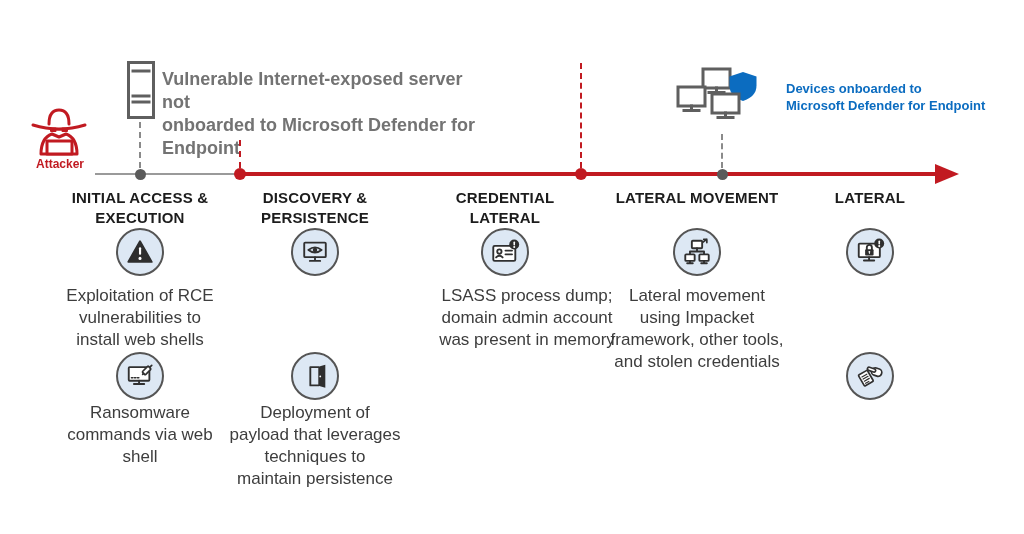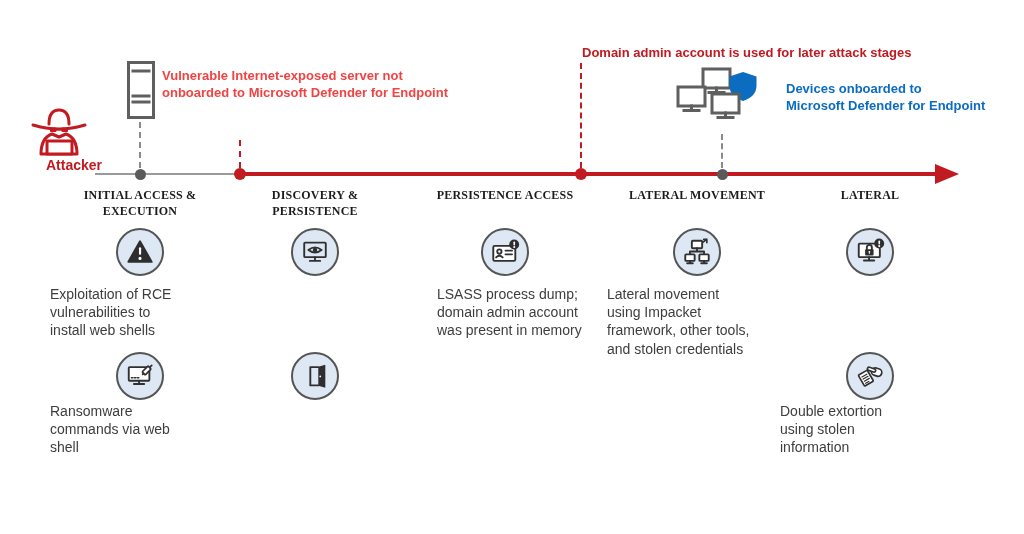--- a/index.html
+++ b/index.html
@@ -5,46 +5,46 @@
   * { margin:0; padding:0; box-sizing:border-box; }
   html,body { background:#fff; }
   .canvas {
     position:relative; width:1024px; height:534px; background:#ffffff;
     font-family:"Liberation Sans", sans-serif; overflow:hidden;
   }
   .abs { position:absolute; }
   .pre { white-space:pre-line; }
 
   
-  .note-dark  { font-size:13px; font-weight:700; color:#ef4444; line-height:1.28; }
+  .note-dark  { font-size:18px; font-weight:700; color:#737373; line-height:1.28; }
   .note-red   { font-size:13px; font-weight:700; color:#c11a21; line-height:1.28; }
   .note-blue  { font-size:13px; font-weight:700; color:#0b6cc0; line-height:1.28; }
-  .attacker-label { font-size:14px; font-weight:700; color:#c11a21; text-align:right; }
+  .attacker-label { font-size:12px; font-weight:700; color:#c11a21; text-align:center; }
 
   
   .tl-gray { height:2px; background:#9a9a9a; }
   .tl-red  { height:4px; background:#c11a21; }
   .dot { border-radius:50%; }
   .dot-red  { width:12px; height:12px; background:#c11a21; }
   .dot-gray { width:11px; height:11px; background:#5a5a5a; }
   .vdash-gray { width:0; border-left:2px dashed #8a8a8a; }
   .vdash-red  { width:0; border-left:2px dashed #c11a21; }
 
   
   .stage-label {
-    font-size:12px; font-weight:700; color:#1c1c1c; text-align:center;
-    line-height:1.3; letter-spacing:.2px;font-family:Liberation Serif, serif;
+    font-size:15px; font-weight:700; color:#1c1c1c; text-align:center;
+    line-height:1.3; letter-spacing:.2px;
   }
   .stage-circle {
     width:48px; height:48px; border-radius:50%;
     background:#dde8f4; border:2px solid #555;
     display:flex; align-items:center; justify-content:center;
   }
   .stage-desc {
-    font-size:14px; color:#3d3d3d; text-align:left; line-height:1.3;
+    font-size:17px; color:#3d3d3d; text-align:center; line-height:1.3;
   }
   svg { display:block; }
 </style>
 </head>
 <body>
 
 <div class="canvas">
 
   <svg class="abs" style="left:26px; top:100px;" width="66" height="56" viewBox="0 0 66 56">
     <g fill="none" stroke="#c11a21" stroke-width="3" stroke-linecap="round" stroke-linejoin="round">
@@ -77,21 +77,20 @@
     <polygon points="0,0 24,10 0,20" fill="#c11a21"></polygon>
   </svg>
 
   <div class="abs dot dot-gray" style="left:135px; top:169px;"></div>
   <div class="abs dot dot-red" style="left:234px; top:168px;"></div>
   <div class="abs dot dot-red" style="left:575px; top:168px;"></div>
   <div class="abs dot dot-gray" style="left:717px; top:169px;"></div>
 
   <div class="abs vdash-red" style="left:239px; top:140px; height:28px;"></div>
 
-  <div class="abs note-red" style="left:582px; top:45px; width:360px;">Domain admin account is used for later attack stages</div>
   <div class="abs vdash-red" style="left:580px; top:63px; height:105px;"></div>
 
   <svg class="abs" style="left:674px; top:66px;" width="86" height="66" viewBox="0 0 86 66">
     <g fill="#fff" stroke="#5f5f5f" stroke-width="3" stroke-linecap="square">
       <rect x="29" y="3" width="27" height="19"></rect>
       <path d="M42.5 22 V26 M35 26.5 H50" fill="none"></path>
       <rect x="4" y="21" width="27" height="19"></rect>
       <path d="M17.5 40 V44 M10 44.5 H25" fill="none"></path>
     </g>
     <path d="M69 6 l13.5 4.5 v9 q0 11 -13.5 15.5 q-13.5 -4.5 -13.5 -15.5 v-9 z" fill="#0b6cc0" stroke="none"></path>
@@ -101,21 +100,21 @@
     </g>
   </svg>
   <div class="abs vdash-gray" style="left:721px; top:134px; height:34px;"></div>
   <div class="abs note-blue pre" style="left:766px; top:81px; width:240px;margin-left:20px;">Devices onboarded to
 Microsoft Defender for Endpoint</div>
 
   <div class="abs stage-label pre" style="left:55px;  top:188px; width:170px;">INITIAL ACCESS &amp;
 EXECUTION</div>
   <div class="abs stage-label pre" style="left:230px; top:188px; width:170px;">DISCOVERY &amp;
 PERSISTENCE</div>
-  <div class="abs stage-label pre" style="left:420px; top:188px; width:170px;">PERSISTENCE ACCESS</div>
+  <div class="abs stage-label pre" style="left:420px; top:188px; width:170px;">CREDENTIAL LATERAL</div>
   <div class="abs stage-label pre" style="left:612px; top:188px; width:170px;">LATERAL MOVEMENT</div>
   <div class="abs stage-label pre" style="left:785px; top:188px; width:170px;">LATERAL</div>
 
   <div class="abs stage-circle" style="left:116px; top:228px;">
     <svg width="30" height="30" viewBox="0 0 32 32">
       <path d="M16 4.5 L28.5 26.5 H3.5 Z" fill="#2e2e2e" stroke="#2e2e2e" stroke-width="2" stroke-linejoin="round"></path>
       <rect x="14.9" y="11" width="2.3" height="8" rx="1.1" fill="#fff"></rect>
       <circle cx="16" cy="22.8" r="1.6" fill="#fff"></circle>
     </svg>
   </div>
@@ -220,17 +219,18 @@
       <g fill="#fff" stroke="#303030" stroke-width="1.8" stroke-linecap="round" stroke-linejoin="round" transform="rotate(18 22 12)">
         <rect x="17.5" y="7.5" width="11" height="8" rx="3.8"></rect>
         <rect x="12.5" y="9" width="9" height="3.4" rx="1.7"></rect>
       </g>
     </svg>
   </div>
 
   <div class="abs stage-desc pre" style="left:50px;  top:402px; width:180px;">Ransomware
 commands via web
 shell</div>
-  <div class="abs stage-desc pre" style="left:780px; top:402px; width:180px;">Double extortion
-using stolen
-information</div>
+  <div class="abs stage-desc pre" style="left:215px; top:402px; width:200px;">Deployment of
+payload that leverages
+techniques to
+maintain persistence</div>
 
 </div>
 
 </body></html>

